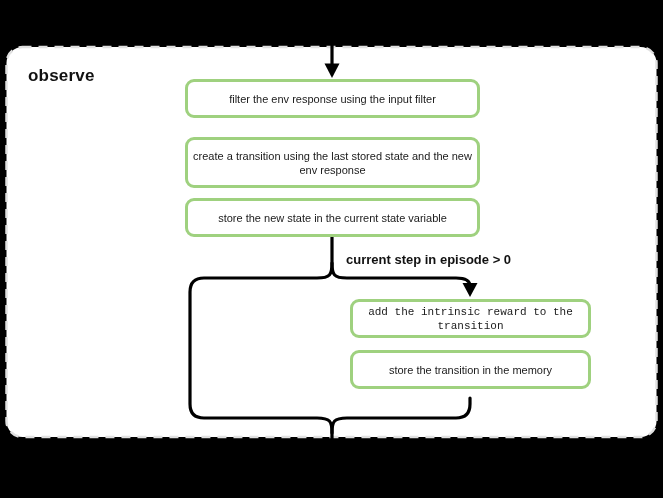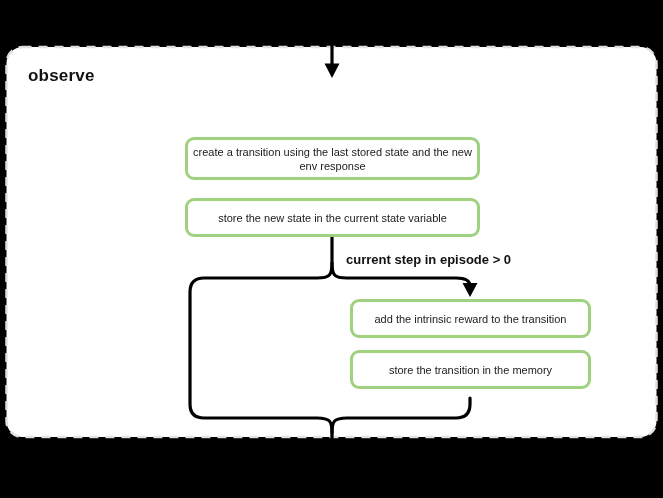--- a/index.html
+++ b/index.html
@@ -41,23 +41,23 @@
     display: flex;
     align-items: center;
     justify-content: center;
     text-align: center;
     font-size: 11px;
     line-height: 14px;
     color: #1a1a1a;
     padding: 2px 4px;
   }
   .node-1 { left: 185px; top: 79px;  width: 295px; height: 39px; }
-  .node-2 { left: 185px; top: 137px; width: 295px; height: 43px; }
+  .node-2 { left: 185px; top: 137px; width: 295px; height: 51px; }
   .node-3 { left: 185px; top: 198px; width: 295px; height: 39px; justify-content: center; }
-  .node-4 { left: 350px; top: 299px; width: 241px; height: 39px; }
+  .node-4 { left: 350px; top: 299px; width: 241px; height: 39px; font-family: Liberation Mono, monospace; }
   .node-5 { left: 350px; top: 350px; width: 241px; height: 39px; }
   .cond {
     position: absolute;
     left: 346px;
     top: 252px;
     width: 170px;
     font-size: 13px;
     font-weight: bold;
     color: #111111;
     white-space: nowrap;
@@ -92,20 +92,23 @@
     <polygon points="462.5,283 477.5,283 470,297" fill="#000000"></polygon>
 
     <path d="M 470 398 L 470 404
              Q 470 418, 456 418
              L 347 418
              C 334 418, 332 421, 332 433" fill="none" stroke="#000000" stroke-width="3.2" stroke-linecap="round" stroke-linejoin="round"></path>
   </svg>
 
   <div class="title">observe</div>
 
+  <div class="node node-1">
+    <span>filter the env response using the input filter</span>
+  </div>
 
   <div class="node node-2">
     <span>create a transition using the last stored state and the new env response</span>
   </div>
 
   <div class="node node-3">
     <span>store the new state in the current state variable</span>
   </div>
 
   <div class="cond">current step in episode &gt; 0</div>

